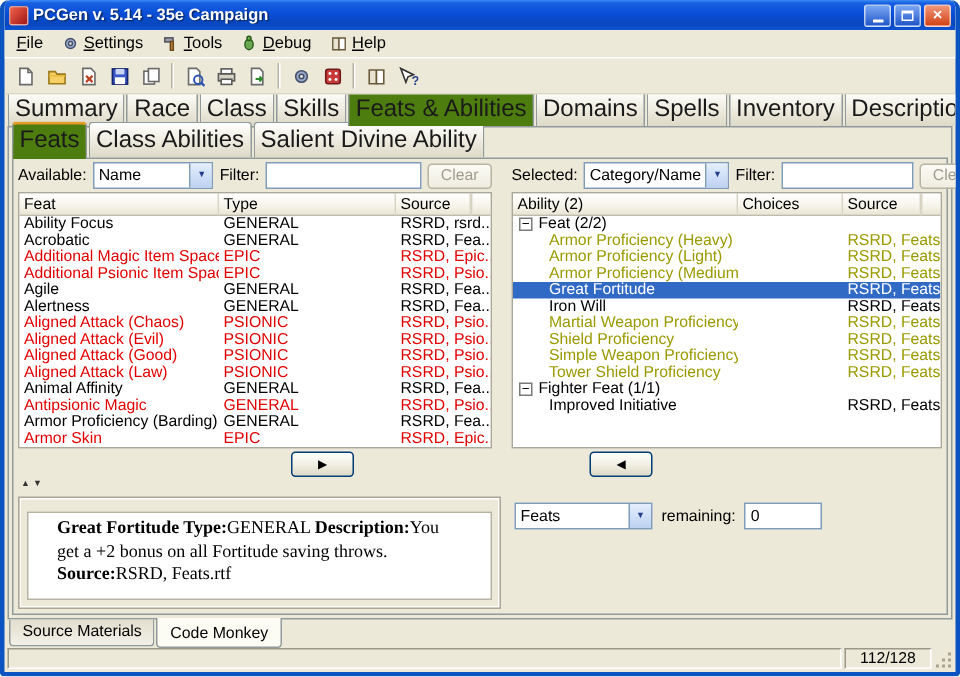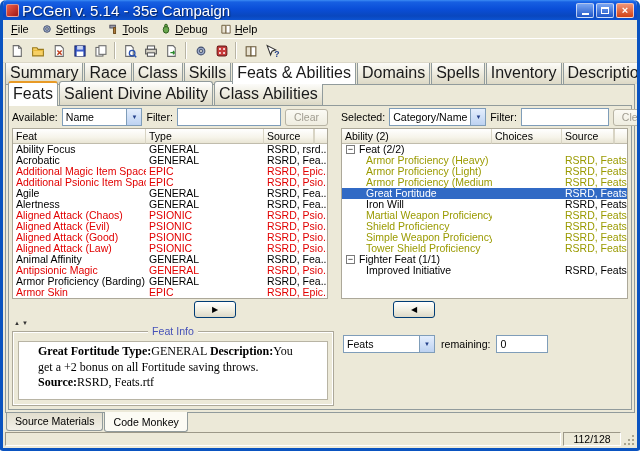--- a/index.html
+++ b/index.html
@@ -9,21 +9,21 @@
   .window { width:640px; height:451px; display:flex; flex-direction:column;
     background:#ECE9D8; border:3px solid #0A53C0; border-top:none;
     border-radius:6px 6px 3px 3px; overflow:hidden; }
 
   
   .titlebar { height:20px; flex:0 0 20px; display:flex; align-items:center; padding:0 3px;
     background:linear-gradient(180deg,#3C8CF4 0%,#1760E2 10%,#0A4ED8 45%,#0947BE 80%,#0B53D2 100%);
     border-radius:4px 4px 0 0; }
   .app-icon { width:13px; height:13px; border-radius:2px; margin-right:3px;
     background:linear-gradient(135deg,#F06048,#A01818); border:1px solid rgba(255,255,255,.5); }
-  .title-text { color:#fff; font-weight:normal; font-size:15px; text-shadow:1px 1px 1px #08245A;
+  .title-text { color:#fff; font-weight:bold; font-size:11px; text-shadow:1px 1px 1px #08245A;
     flex:1; white-space:nowrap; overflow:hidden; }
   .tb-btns { display:flex; }
   .tbtn { width:18px; height:15px; margin-left:2px; border:1px solid rgba(255,255,255,.65);
     border-radius:2px; color:#fff; display:flex; align-items:center; justify-content:center;
     font-size:11px; font-weight:bold; }
   .tbtn.min, .tbtn.max { background:linear-gradient(#7AA6F2,#2057C8); }
   .tbtn.close { background:linear-gradient(#F09578,#D24215); }
   .glyph-min { width:7px; height:2px; background:#fff; margin-top:7px; }
   .glyph-max { width:8px; height:7px; border:1px solid #fff; border-top-width:2px; }
 
@@ -38,21 +38,21 @@
   .ticon svg { width:14px; height:14px; display:block; }
   .tsep { width:2px; height:17px; border-left:1px solid #B8B4A4; border-right:1px solid #fff; margin:0 3px; }
 
   
   .tabstrip { height:21px; flex:0 0 21px; display:flex; align-items:flex-end; padding:3px 2px 0;
     overflow:hidden; white-space:nowrap; }
   .subtabstrip { height:20px; flex:0 0 20px; display:flex; align-items:flex-end; padding:2px 2px 0; }
   .tab { padding:3px 4px 2px; margin-right:1px; font-size:16px; white-space:nowrap; color:#1A1A1A;
     background:linear-gradient(#FFFFFE,#F2F0E6 40%,#DDD9C6);
     border:1px solid #919B9C; border-bottom:none; border-radius:3px 3px 0 0; cursor:default; }
-  .tab.active { background:#ffffff; border-top:2px solid #E89A26; padding-top:2px; padding-bottom:3px;
+  .tab.active { background:#4d7c0f; border-top:2px solid #E89A26; padding-top:2px; padding-bottom:3px;
     position:relative; z-index:2; margin-bottom:-1px; }
 
   .contentpane { flex:1; margin:0 2px; border:1px solid #919B9C; background:#ECE9D8;
     display:flex; flex-direction:column; min-height:0; }
   .subcontent { flex:1; margin:0 2px 2px; border:1px solid #919B9C; background:#ECE9D8;
     display:flex; flex-direction:column; min-height:0; }
 
   
   .topsplit { flex:1; display:flex; min-height:0; }
   .panel { display:flex; flex-direction:column; min-width:0; min-height:0; }
@@ -310,22 +310,22 @@
       <div class="tab">Spells</div>
       <div class="tab">Inventory</div>
       <div class="tab">Description</div>
       <div class="tab">Character Sheet</div>
       <div class="tab">Preview</div>
     </div>
 
   <div class="contentpane">
     <div class="subtabstrip">
         <div class="tab active">Feats</div>
+        <div class="tab">Class Abilities</div>
         <div class="tab">Salient Divine Ability</div>
-        <div class="tab">Class Abilities</div>
       </div>
     <div class="subcontent">
 
       <div class="topsplit">
         <div class="panel left">
           <div class="filter-row">
             <span class="lbl">Available:</span>
             <div class="combo w1">
               <span class="ctxt">Name</span>
               <span class="cbtn">▼</span>
@@ -514,23 +514,20 @@
         </div>
       </div>
 
       <div class="hsplit">
         <span class="sarrow up">▲</span>
         <span class="sarrow dn">▼</span>
       </div>
 
       <div class="bottomsplit">
         <div class="infopanel">
-          <div class="info-title-wrap">
-            <span class="info-title">Feat Info</span>
-          </div>
           <div class="info-body"><span style="font-weight: bold;">Great Fortitude </span><span> </span><span style="font-weight: bold;">Type:</span><span>GENERAL </span><span style="font-weight: bold;">Description:</span><span>You get a +2 bonus on all Fortitude saving throws. </span><span style="font-weight: bold;">Source:</span><span>RSRD, Feats.rtf</span></div>
         </div>
         <div class="vsplit2"></div>
         <div class="slotpanel">
           <div class="slot-row">
             <div class="combo slots">
               <span class="ctxt">Feats</span>
               <span class="cbtn">▼</span>
             </div>
             <span class="lbl">remaining:</span>

